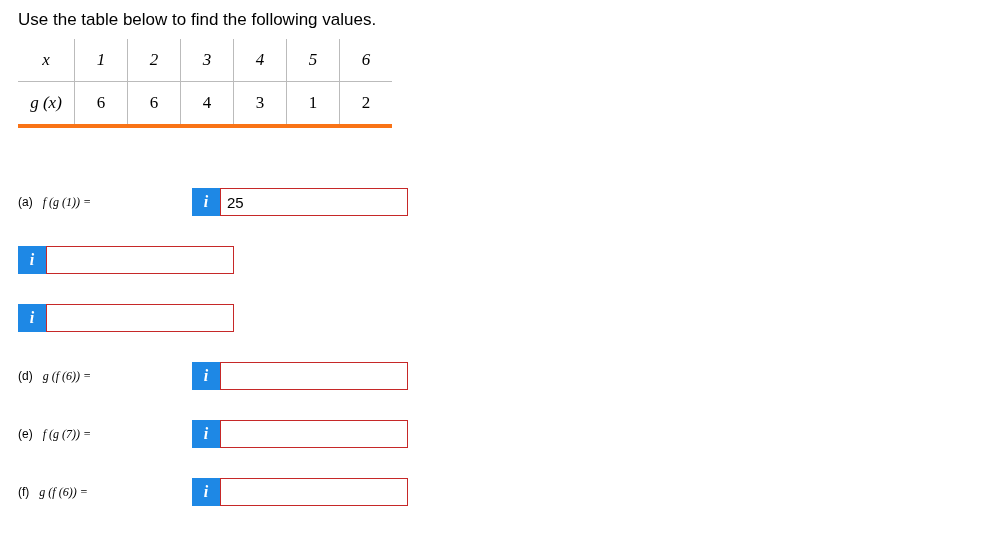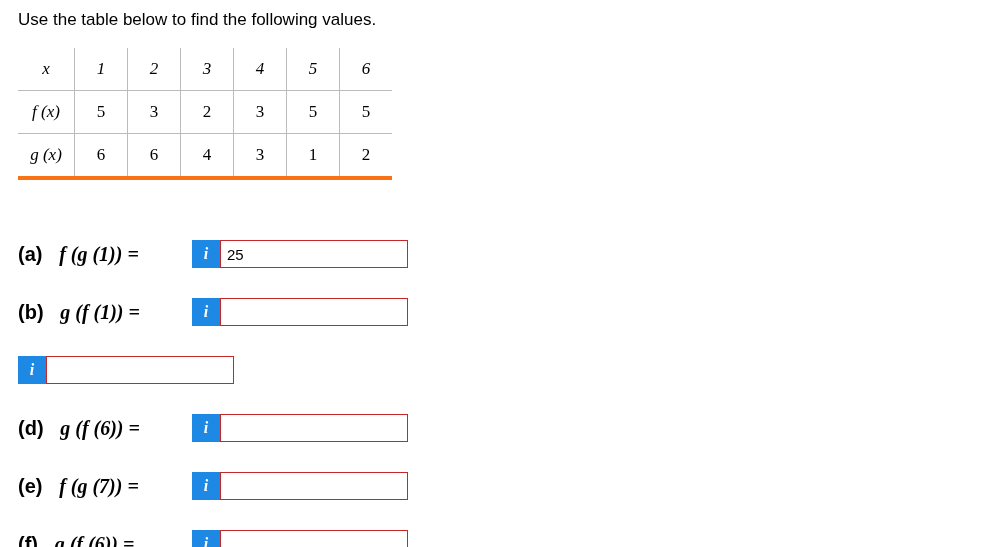--- a/index.html
+++ b/index.html
@@ -7,21 +7,21 @@
     font-size: 17px;
     color: #000;
     padding: 10px 18px;
     margin: 0;
     width: 983px;
     box-sizing: border-box;
     background: #fff;
   }
   .instruction {
     font-family: Arial, Helvetica, sans-serif;
-    margin-bottom: 18px;
+    margin-bottom: 9px;
   }
   table.data {
     border-collapse: collapse;
     margin-bottom: 60px;
   }
   table.data td {
     border: 1px solid #bbb;
     width: 50px;
     height: 40px;
     text-align: center;
@@ -48,22 +48,21 @@
     border-bottom: 4px solid #f97316;
   }
   .qrow {
     display: flex;
     align-items: center;
     margin-bottom: 30px;
   }
   .qlabel {
     width: 174px;
     font-family: Arial, Helvetica, sans-serif;
-    font-size: 20px;
-    font-weight: bold;
+    font-size: 12px;
   }
   .qlabel .math {
     font-family: Georgia, 'Times New Roman', serif;
     font-style: italic;
   }
   .info-btn {
     width: 28px;
     height: 28px;
     background: #1e88e5;
     color: #fff;
@@ -95,52 +94,40 @@
       <tr>
     <td>x</td>
     <td>1</td>
     <td>2</td>
     <td>3</td>
     <td>4</td>
     <td>5</td>
     <td>6</td>
   </tr>
   <tr>
-    <td>f (x)</td>
-    <td>5</td>
-    <td>3</td>
-    <td>2</td>
-    <td>3</td>
-    <td>5</td>
-    <td>5</td>
-  </tr>
-  <tr>
     <td>g (x)</td>
     <td>6</td>
     <td>6</td>
     <td>4</td>
     <td>3</td>
     <td>1</td>
     <td>2</td>
   </tr>
 </tbody>
   </table>
 
 <div class="qrow">
   <div class="qlabel">
     <span>(a)</span>&nbsp;&nbsp;&nbsp;<span class="math">f (g (1)) =</span>
   </div>
   <div class="info-btn">i</div>
   <input class="answer-input" value="25" style="">
 </div>
 
 <div class="qrow">
-  <div class="qlabel">
-    <span>(b)</span>&nbsp;&nbsp;&nbsp;<span class="math">g (f (1)) =</span>
-  </div>
   <div class="info-btn">i</div>
   <input class="answer-input" value="" style="">
 </div>
 
 <div class="qrow">
   <div class="info-btn">i</div>
   <input class="answer-input" value="" style="">
 </div>
 
 <div class="qrow">

